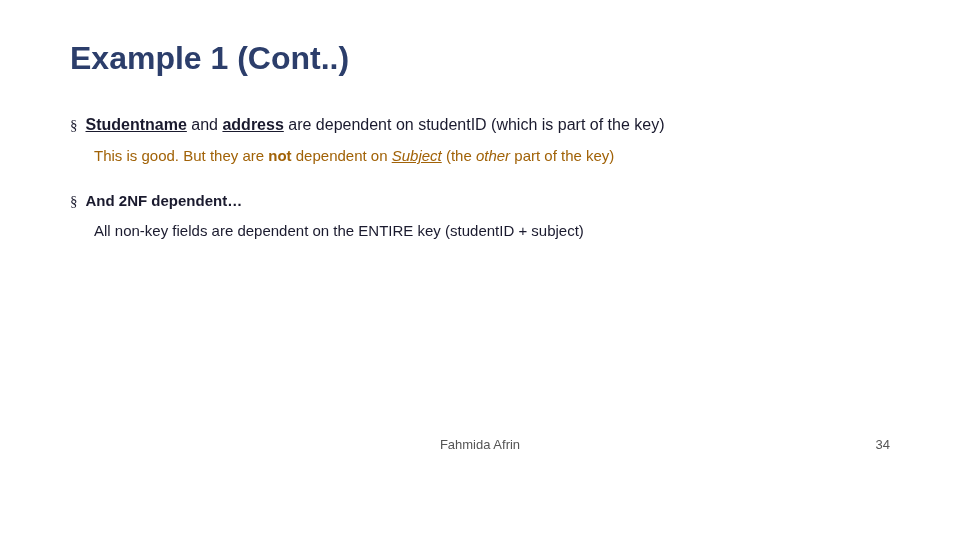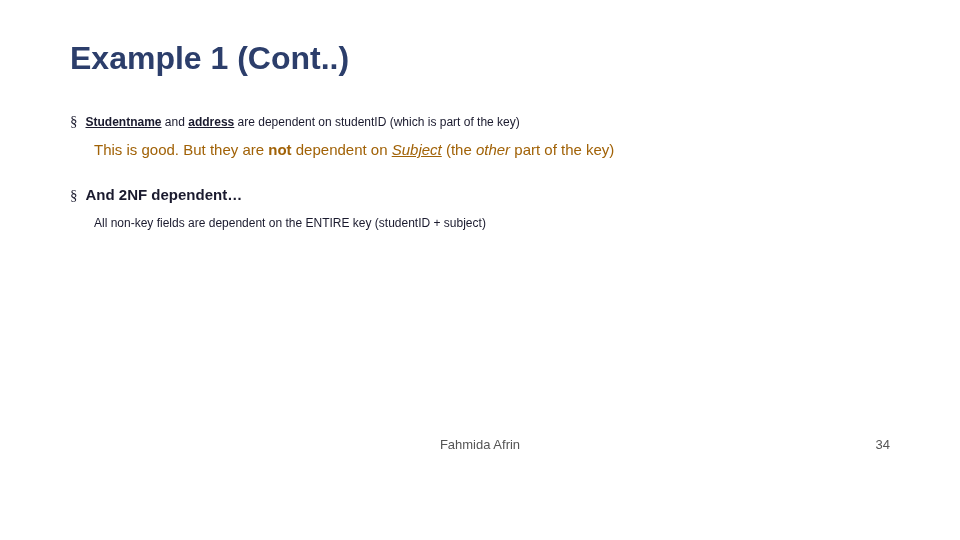--- a/index.html
+++ b/index.html
@@ -43,21 +43,21 @@
     }
 
     .bullet-marker {
       font-size: 15px;
       color: #1a1a2e;
       margin-right: 8px;
       flex-shrink: 0;
     }
 
     .bullet-text {
-      font-size: 12px;
+      font-size: 16px;
       color: #1a1a2e;
       font-family: Arial, Helvetica, sans-serif;
       line-height: 1.5;
     }
 
     .sub-text {
       font-size: 15px;
       color: #a16207;
       font-family: Arial, Helvetica, sans-serif;
       line-height: 1.5;
@@ -83,21 +83,21 @@
 
     .second-bullet-text {
       font-size: 15px;
       color: #1a1a2e;
       font-family: Arial, Helvetica, sans-serif;
       line-height: 1.5;
       font-weight: bold;
     }
 
     .indent-text {
-      font-size: 12px;
+      font-size: 15px;
       color: #1a1a2e;
       font-family: Arial, Helvetica, sans-serif;
       line-height: 1.5;
       margin-left: 24px;
       margin-top: 4px;
     }
 
     .footer {
       position: absolute;
       bottom: 20px;

